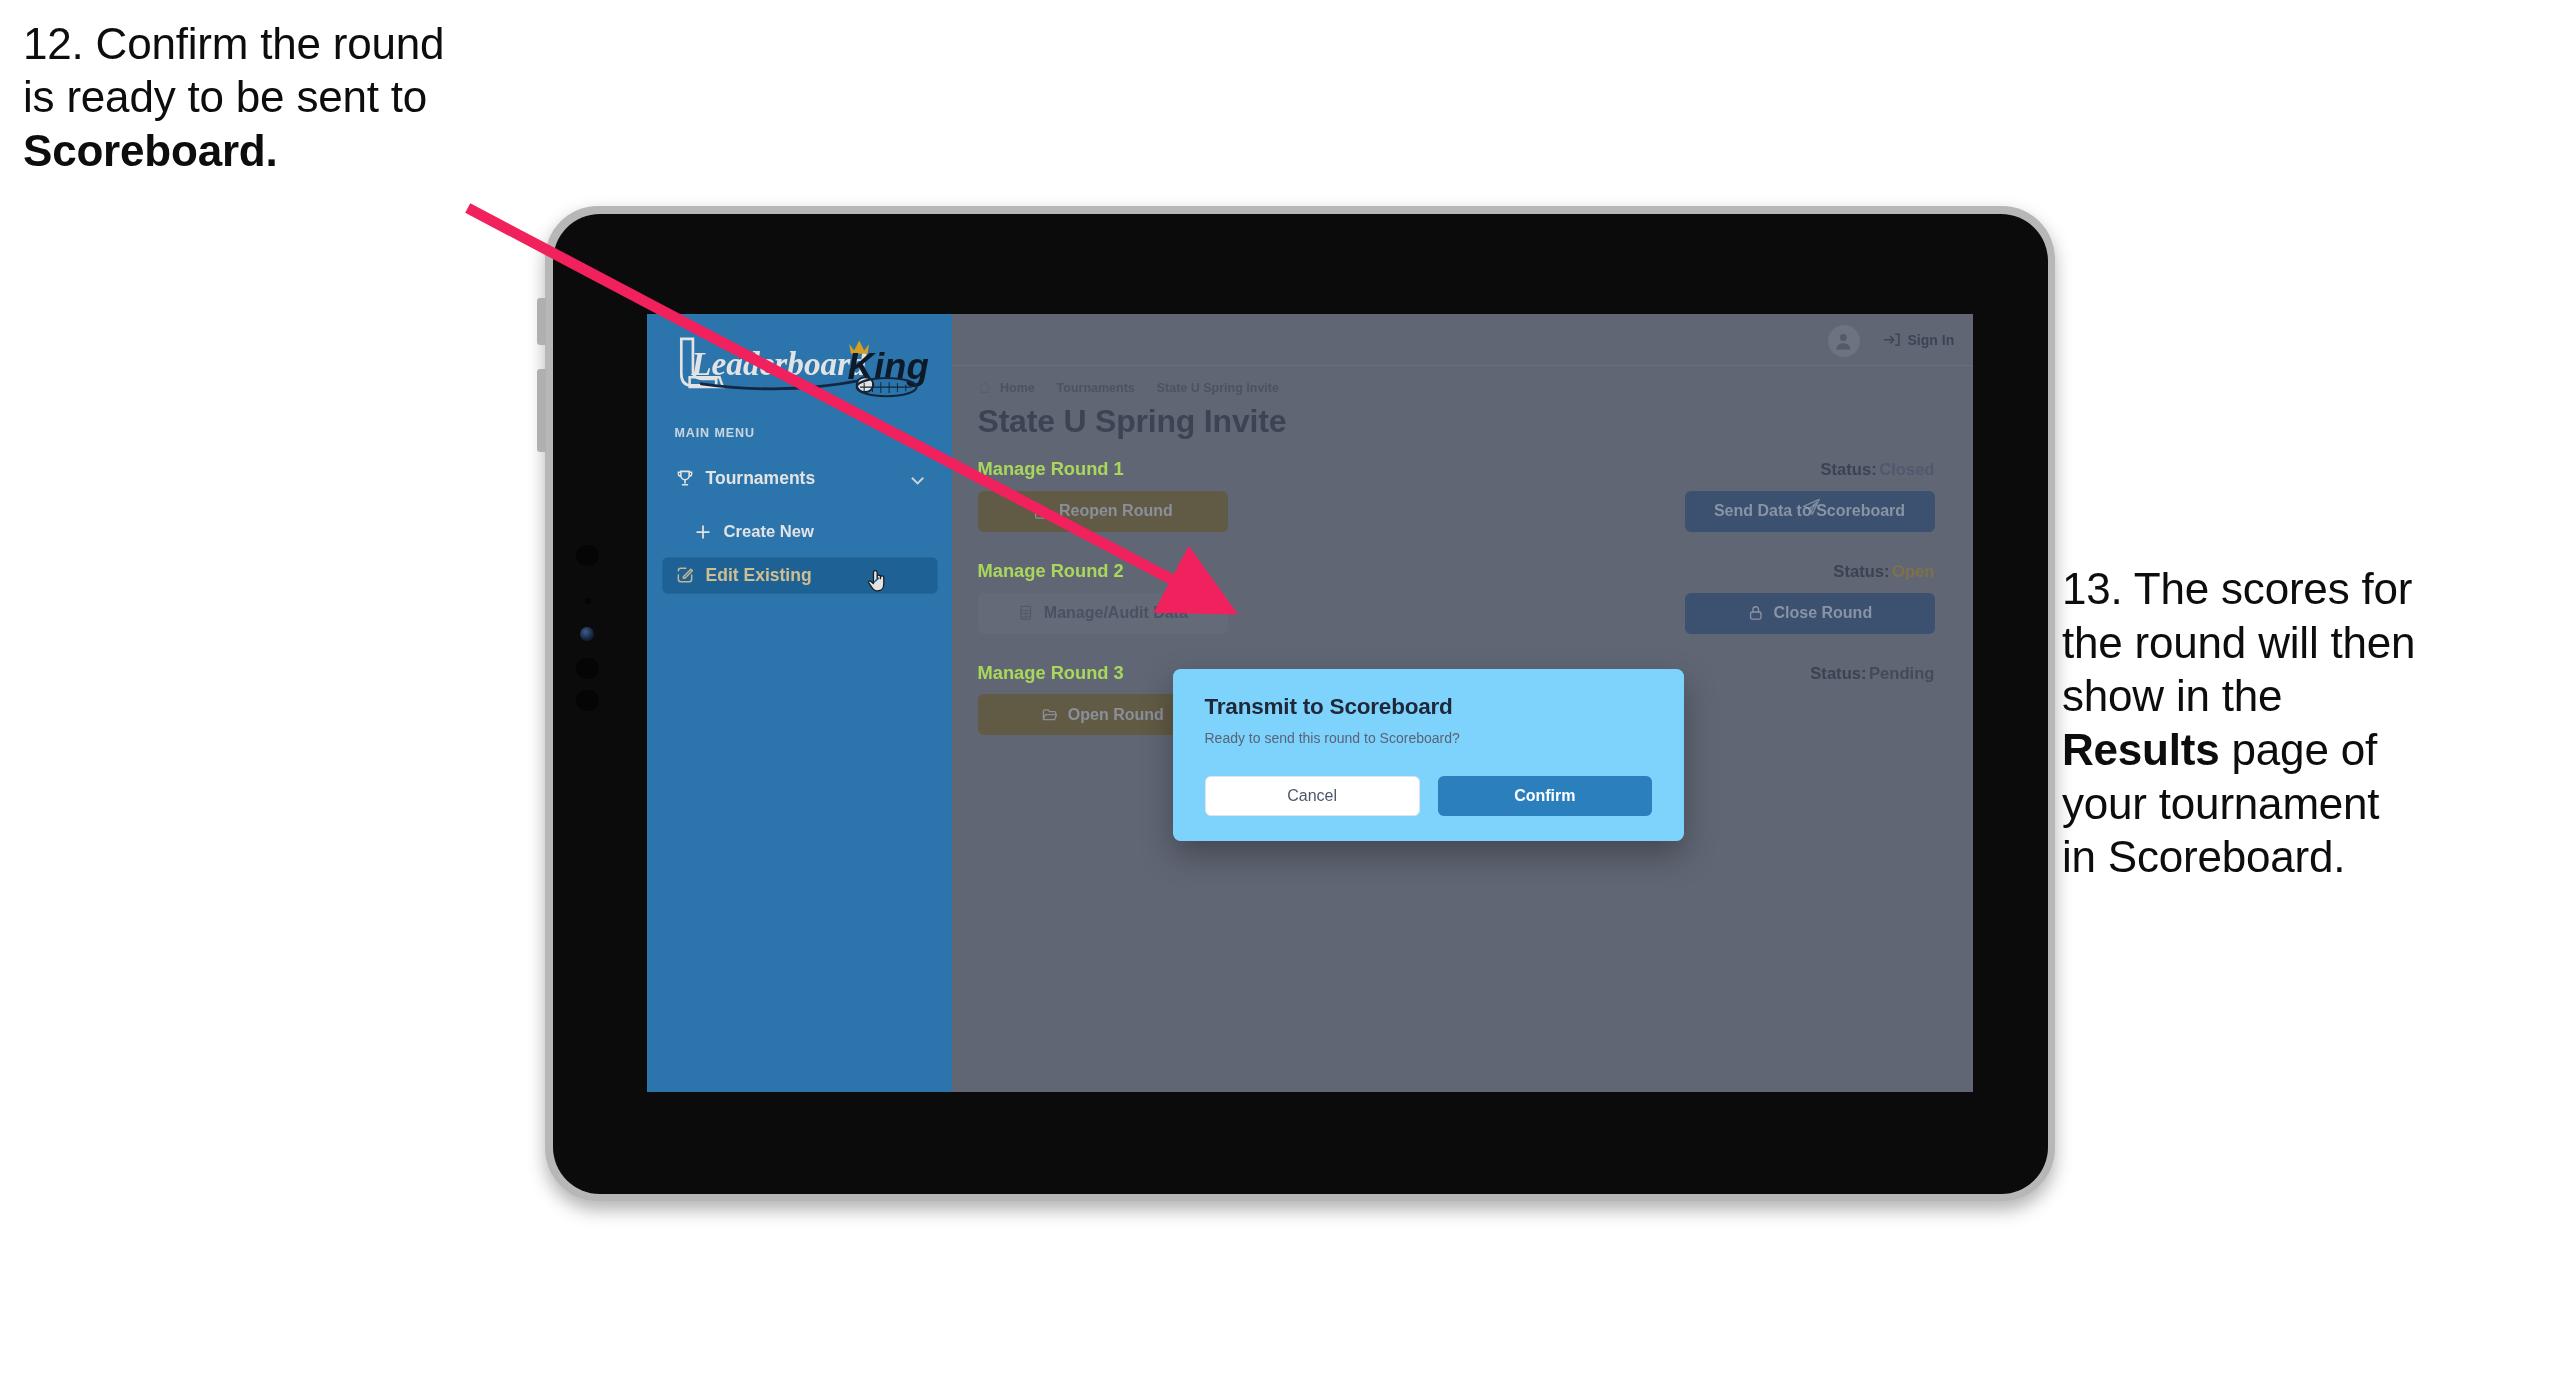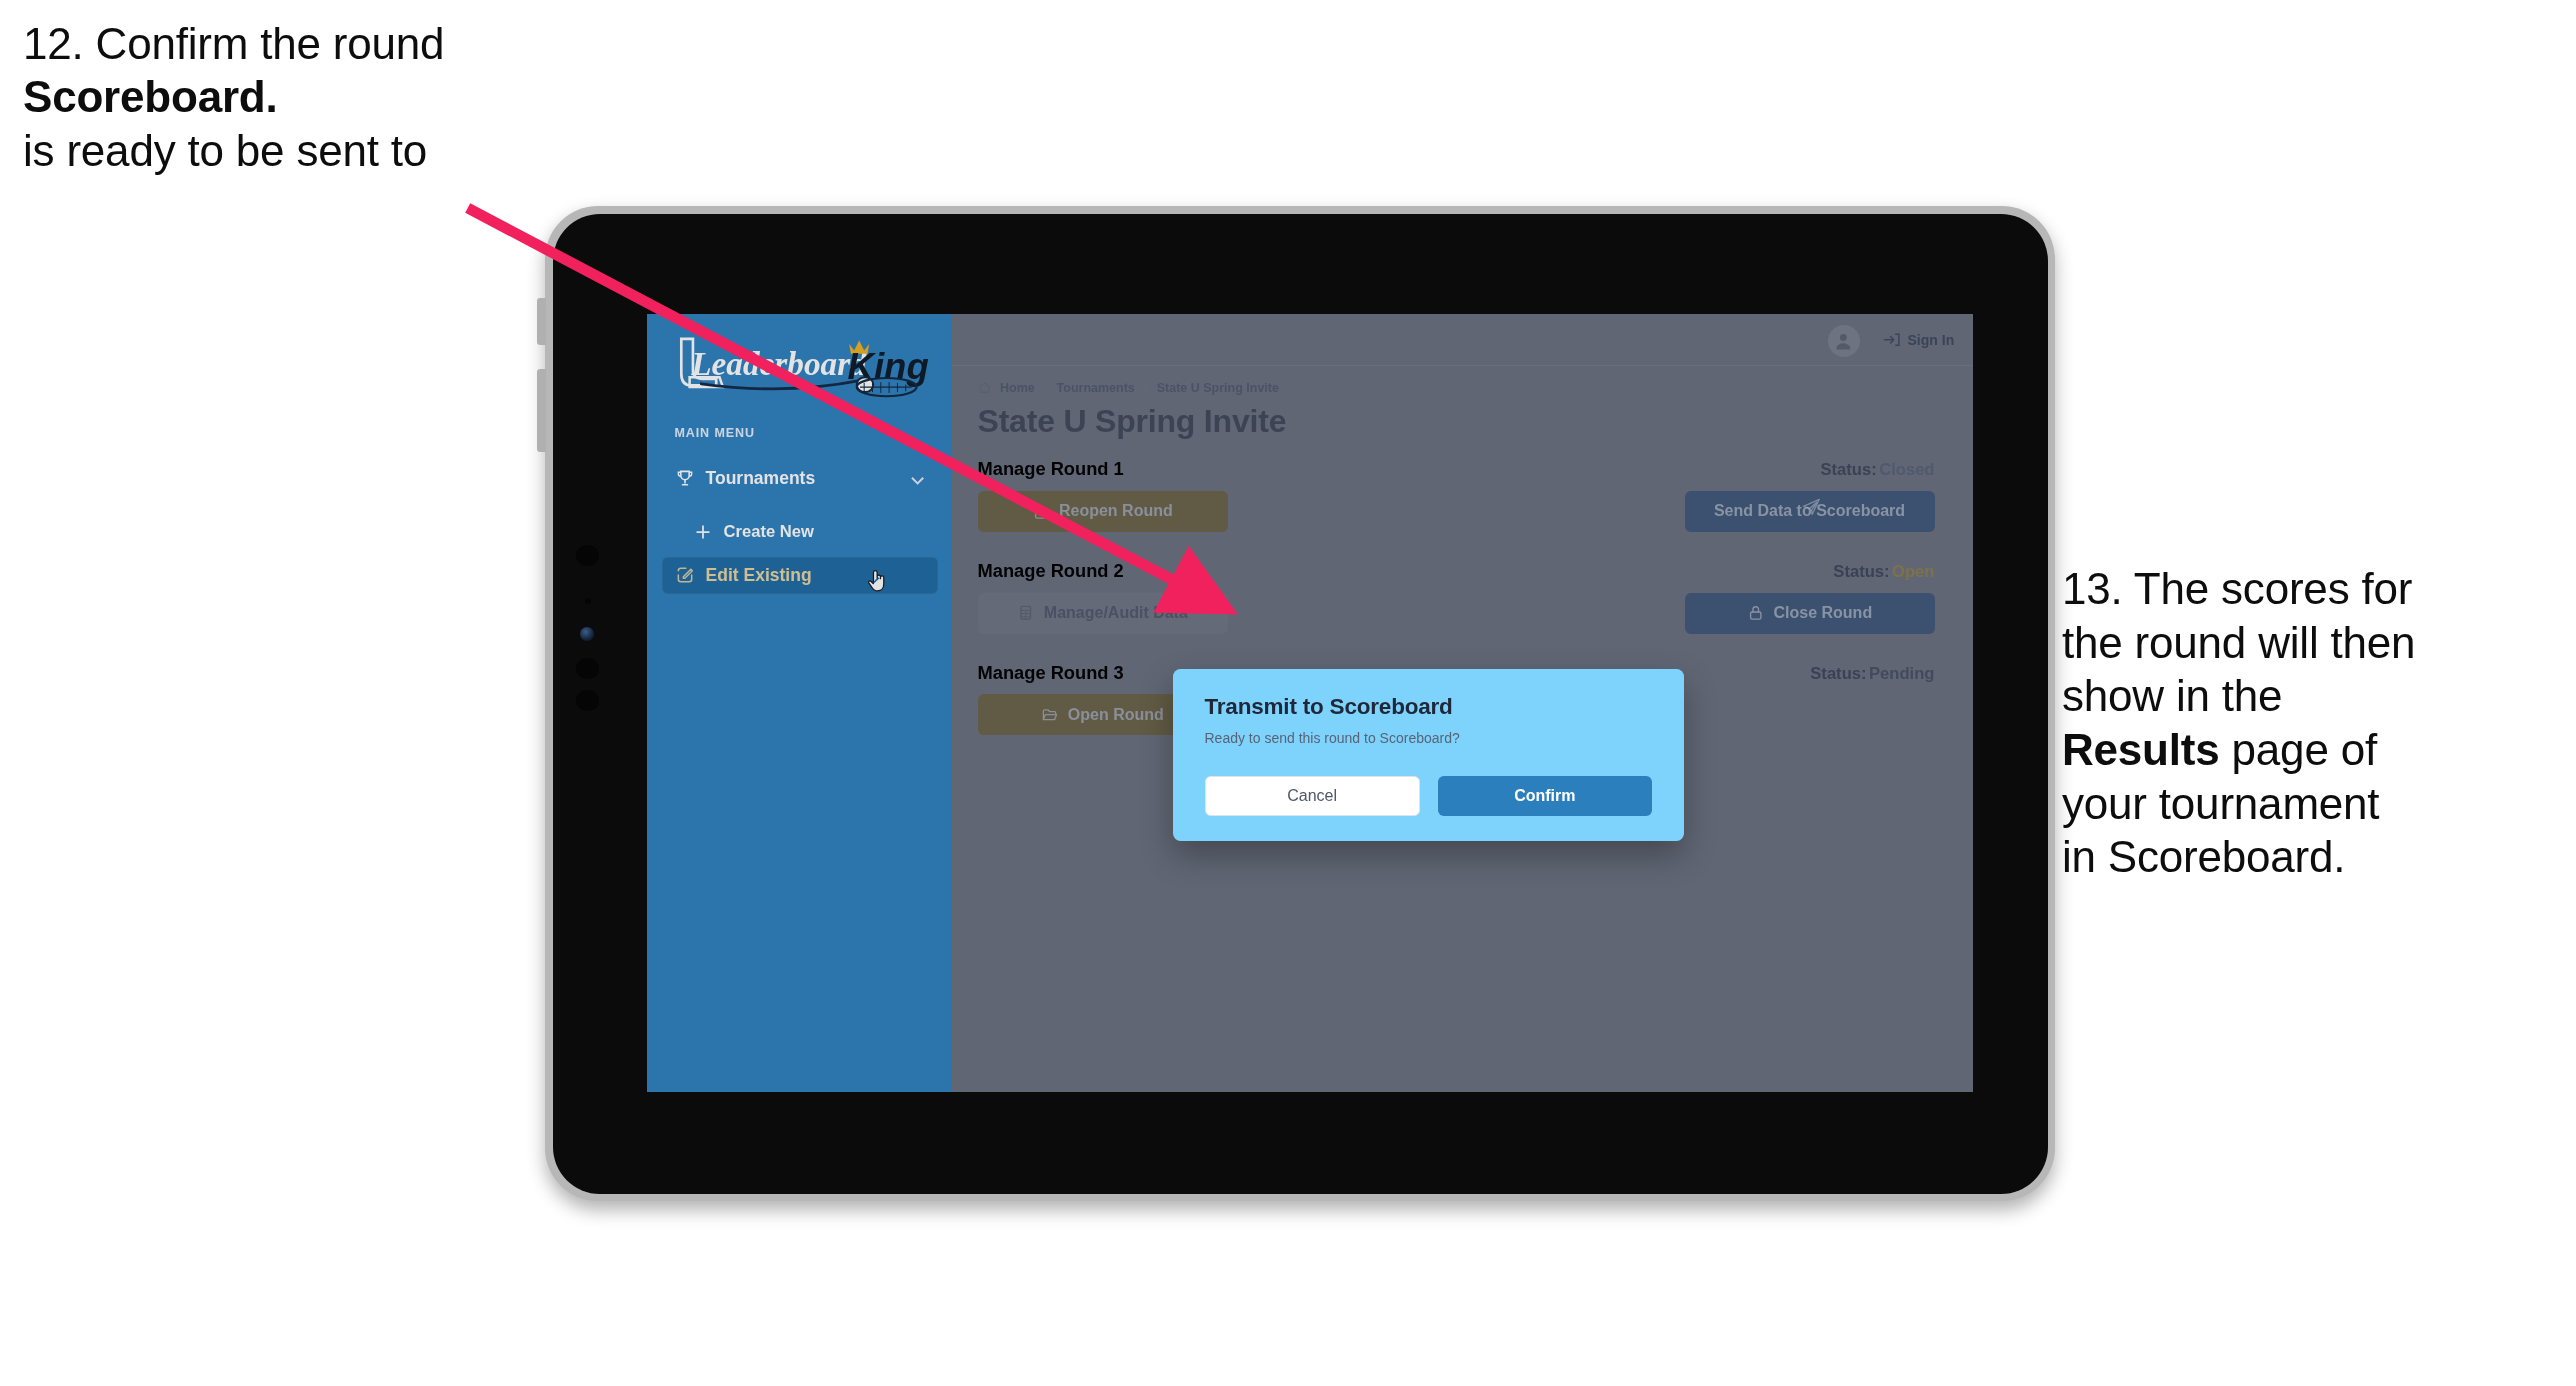--- a/index.html
+++ b/index.html
@@ -119,21 +119,21 @@
   #content { position:absolute; left:0; top:52px; right:0; bottom:38px; padding: 15px 38px 0 26px; }
 
   #breadcrumb { display:flex; align-items:center; gap:9.2px; color:#535c6d; font-size:12.5px; font-weight:700; }
   #breadcrumb .sep { color:#6d7584; font-weight:400; }
   #home-ico { width:13.3px; height:13.3px; display:block; }
 
   #page-title { margin-top: 8.3px; color:#414a5c; font-size:32px; font-weight:700; letter-spacing:-0.2px; }
 
   .round-block { margin-top: 18.3px; }
   .round-head { display:flex; align-items:baseline; justify-content:space-between; }
-  .round-name { color:#000000; font-size:18.3px; font-weight:700; }
+  .round-name { color:#bef264; font-size:18.3px; font-weight:700; }
   .round-status { color:#3f485a; font-size:16.6px; font-weight:700; }
   .round-status .st-val { margin-left:2.5px; }
   .st-closed  { color:#586379; }
   .st-open    { color:#8d7e50; }
   .st-pending { color:#495263; }
 
   .round-actions { margin-top: 10.8px; display:flex; align-items:center; justify-content:space-between; }
   .btn {
     display:flex; align-items:center; justify-content:center; gap:9.2px;
     height:41px; border-radius:5.8px; font-size:16px; font-weight:700;
@@ -177,22 +177,22 @@
     display:flex; align-items:center; justify-content:center;
   }
 </style>
 </head>
 <body>
 
 <div id="stage">
 
   <div id="anno-left" class="anno">
     <span class="anno-line">12. Confirm the round</span>
+    <span class="anno-line">is ready to be sent to</span>
     <span class="anno-line bold">Scoreboard.</span>
-    <span class="anno-line">is ready to be sent to</span>
   </div>
 
   <div id="anno-right" class="anno">
     <span class="anno-line">13. The scores for</span>
     <span class="anno-line">the round will then</span>
     <span class="anno-line">show in the</span>
     <span class="anno-line"><b>Results</b><span> page of</span></span>
     <span class="anno-line">your tournament</span>
     <span class="anno-line">in Scoreboard.</span>
   </div>

